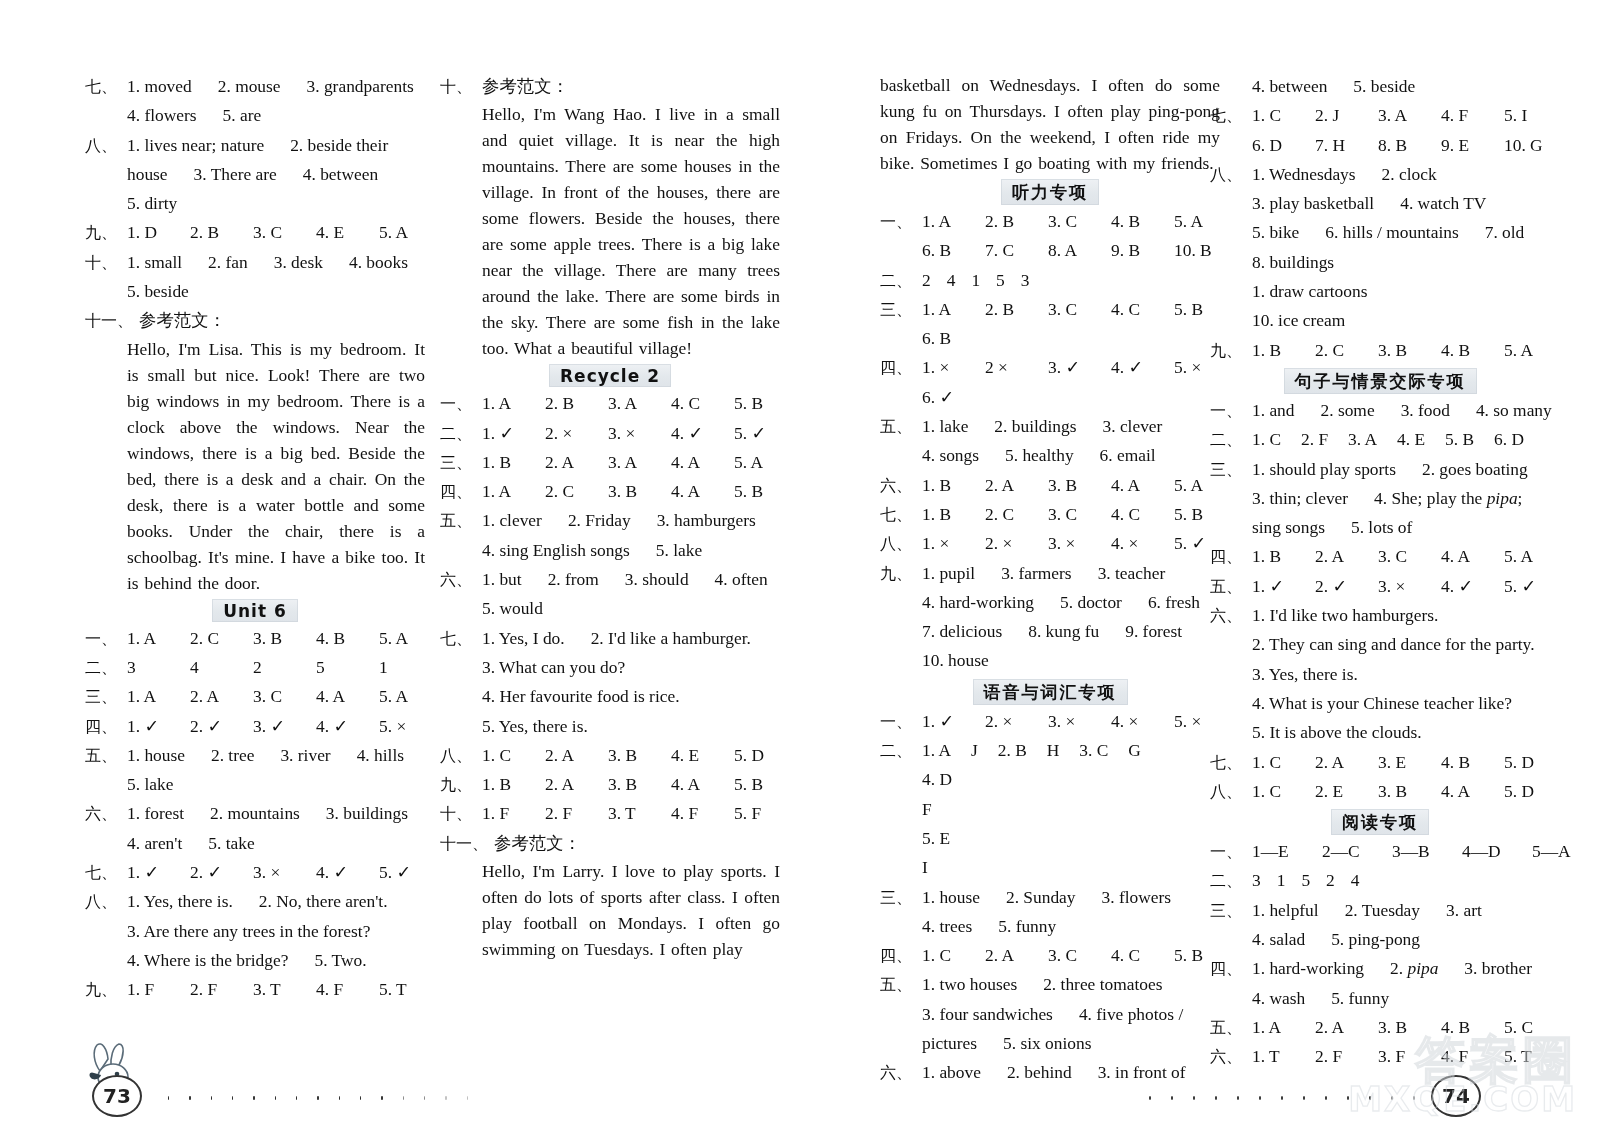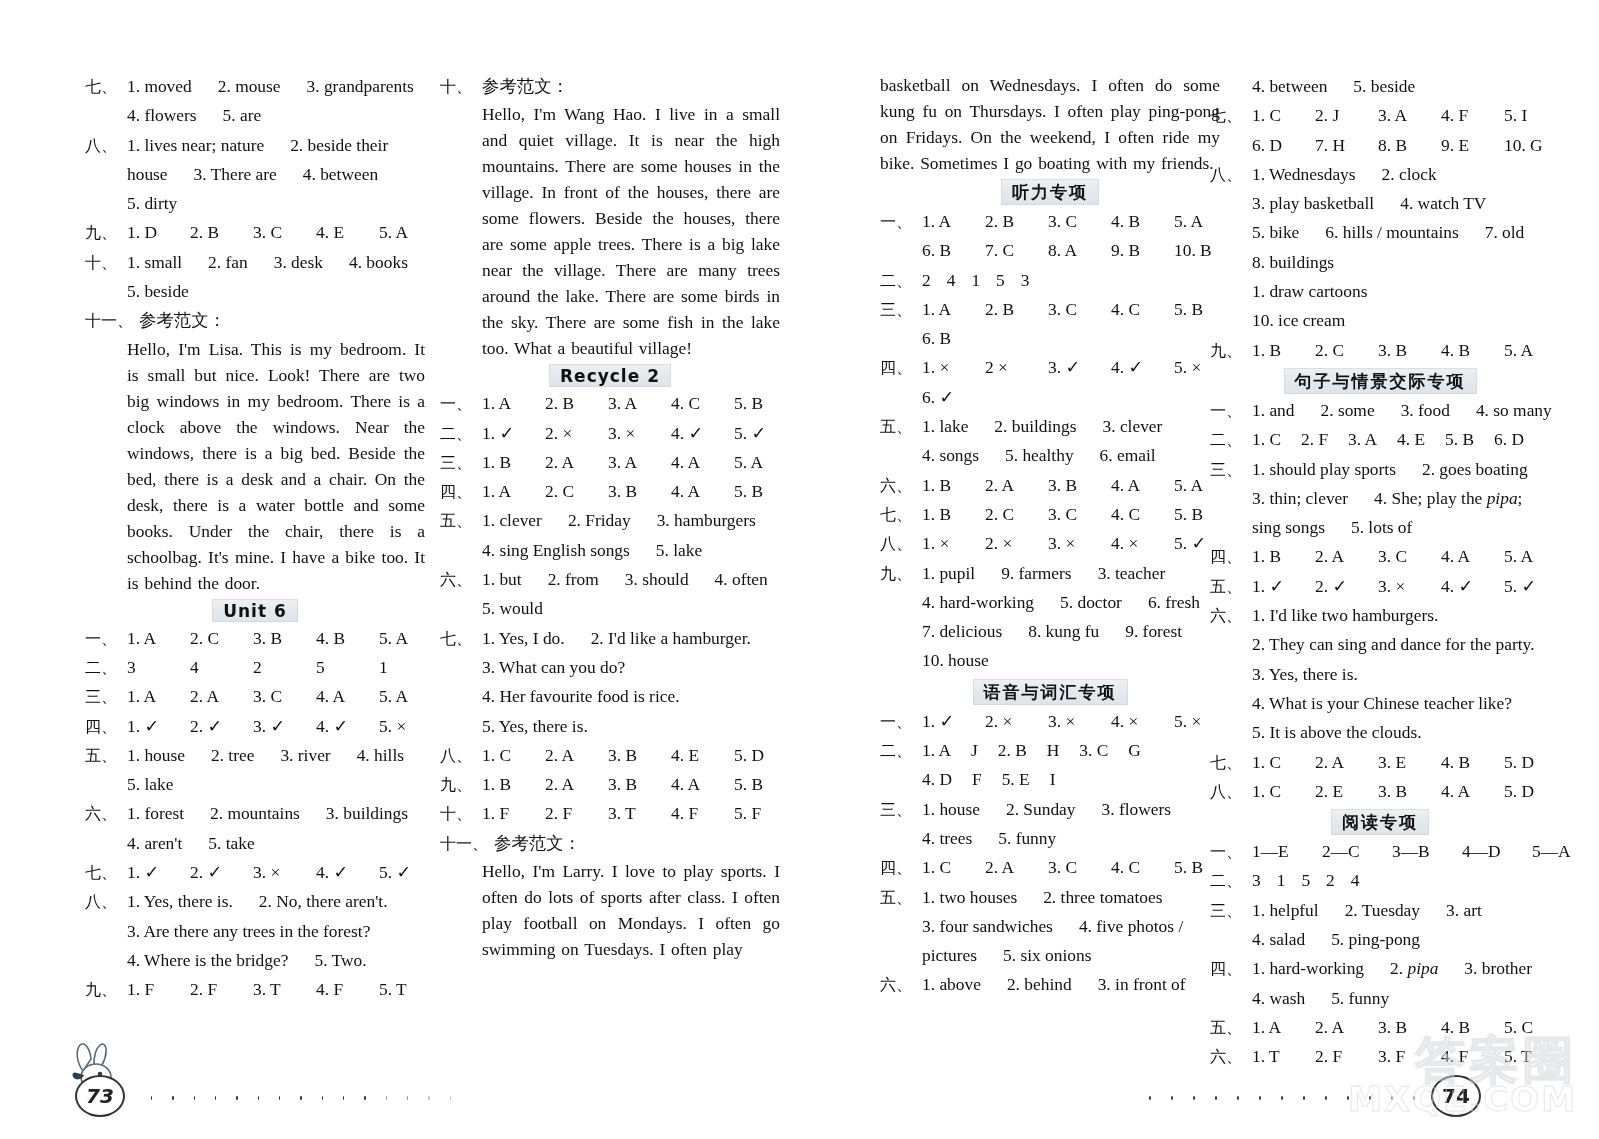--- a/index.html
+++ b/index.html
@@ -73,21 +73,21 @@
     font-size:17.4px;
     line-height:26px;
     text-align:justify;
     text-align-last:left;
     padding-left:42px;
     word-spacing:1.5px;
   }
   .para.j{text-align:justify;}
 
   
-  .footer-left{position:absolute;left:51px;bottom:10px;width:420px;height:86px;font-style:italic;}
+  .footer-left{position:absolute;left:68px;bottom:10px;width:420px;height:86px;}
   .footer-right{position:absolute;right:10px;bottom:10px;width:480px;height:86px;}
 
   .bunny{position:absolute;left:18px;bottom:26px;width:56px;height:62px;}
   .pagenum{
     position:absolute;left:24px;bottom:12px;
     width:46px;height:38px;border:2px solid #333;border-radius:50%;
     display:flex;align-items:center;justify-content:center;
     font-family:"DejaVu Sans", sans-serif;font-weight:bold;font-size:20px;
     background:#fff;color:#222;
   }
@@ -561,21 +561,21 @@
             <span>2. ×</span>
             <span>3. ×</span>
             <span>4. ×</span>
             <span>5. ✓</span>
           </div>
         </div>
         <div class="line">
           <div class="num">九、</div>
           <div class="body items free">
             <span>1. pupil</span>
-            <span>9. farmers</span>
+            <span>3. farmers</span>
             <span>3. teacher</span>
           </div>
         </div>
         <div class="line">
           <div class="body items free" style="padding-left: 42px;">
             <span>4. hard-working</span>
             <span>5. doctor</span>
             <span>6. fresh</span>
           </div>
         </div>
@@ -611,21 +611,21 @@
           <div class="body items free2">
             <span>1. A</span>
             <span>J</span>
             <span>2. B</span>
             <span>H</span>
             <span>3. C</span>
             <span>G</span>
           </div>
         </div>
         <div class="line">
-          <div class="body items free2" style="padding-left: 42px;">
+          <div class="body items free2" style="padding-left: 42px; flex-direction: column;">
             <span>4. D</span>
             <span>F</span>
             <span>5. E</span>
             <span>I</span>
           </div>
         </div>
         <div class="line">
           <div class="num">三、</div>
           <div class="body items free">
             <span>1. house</span>

